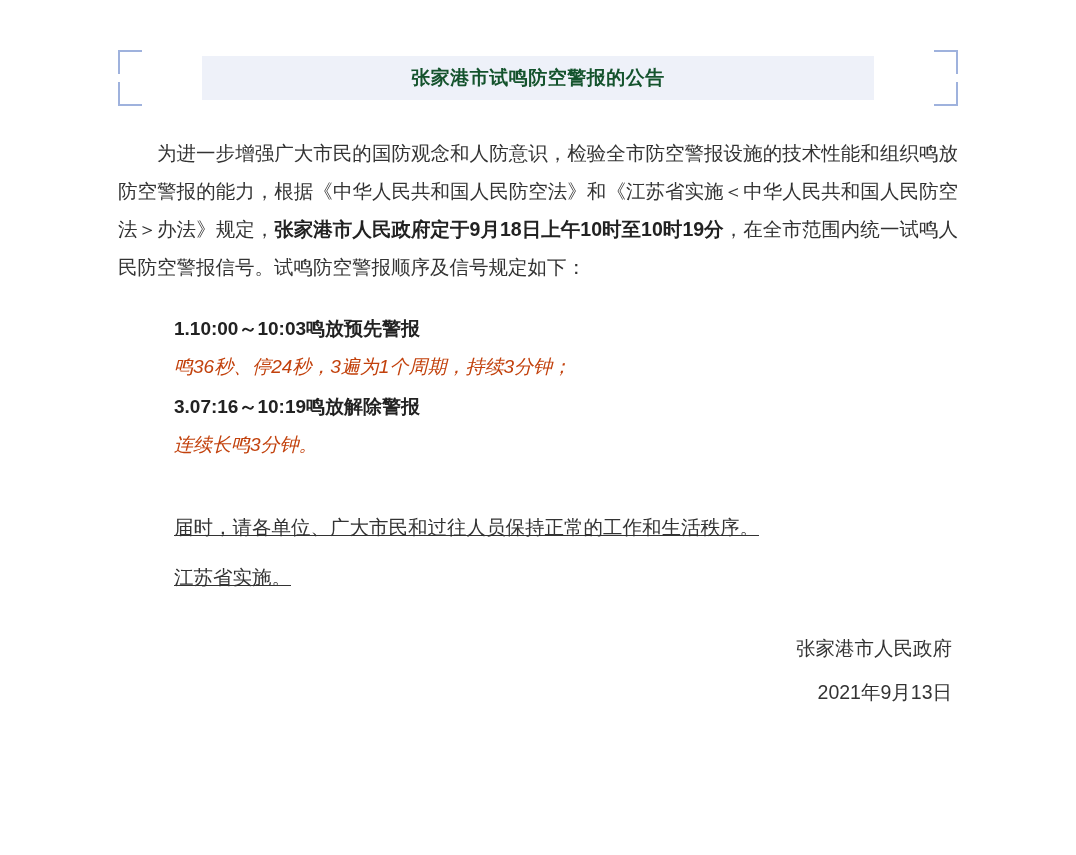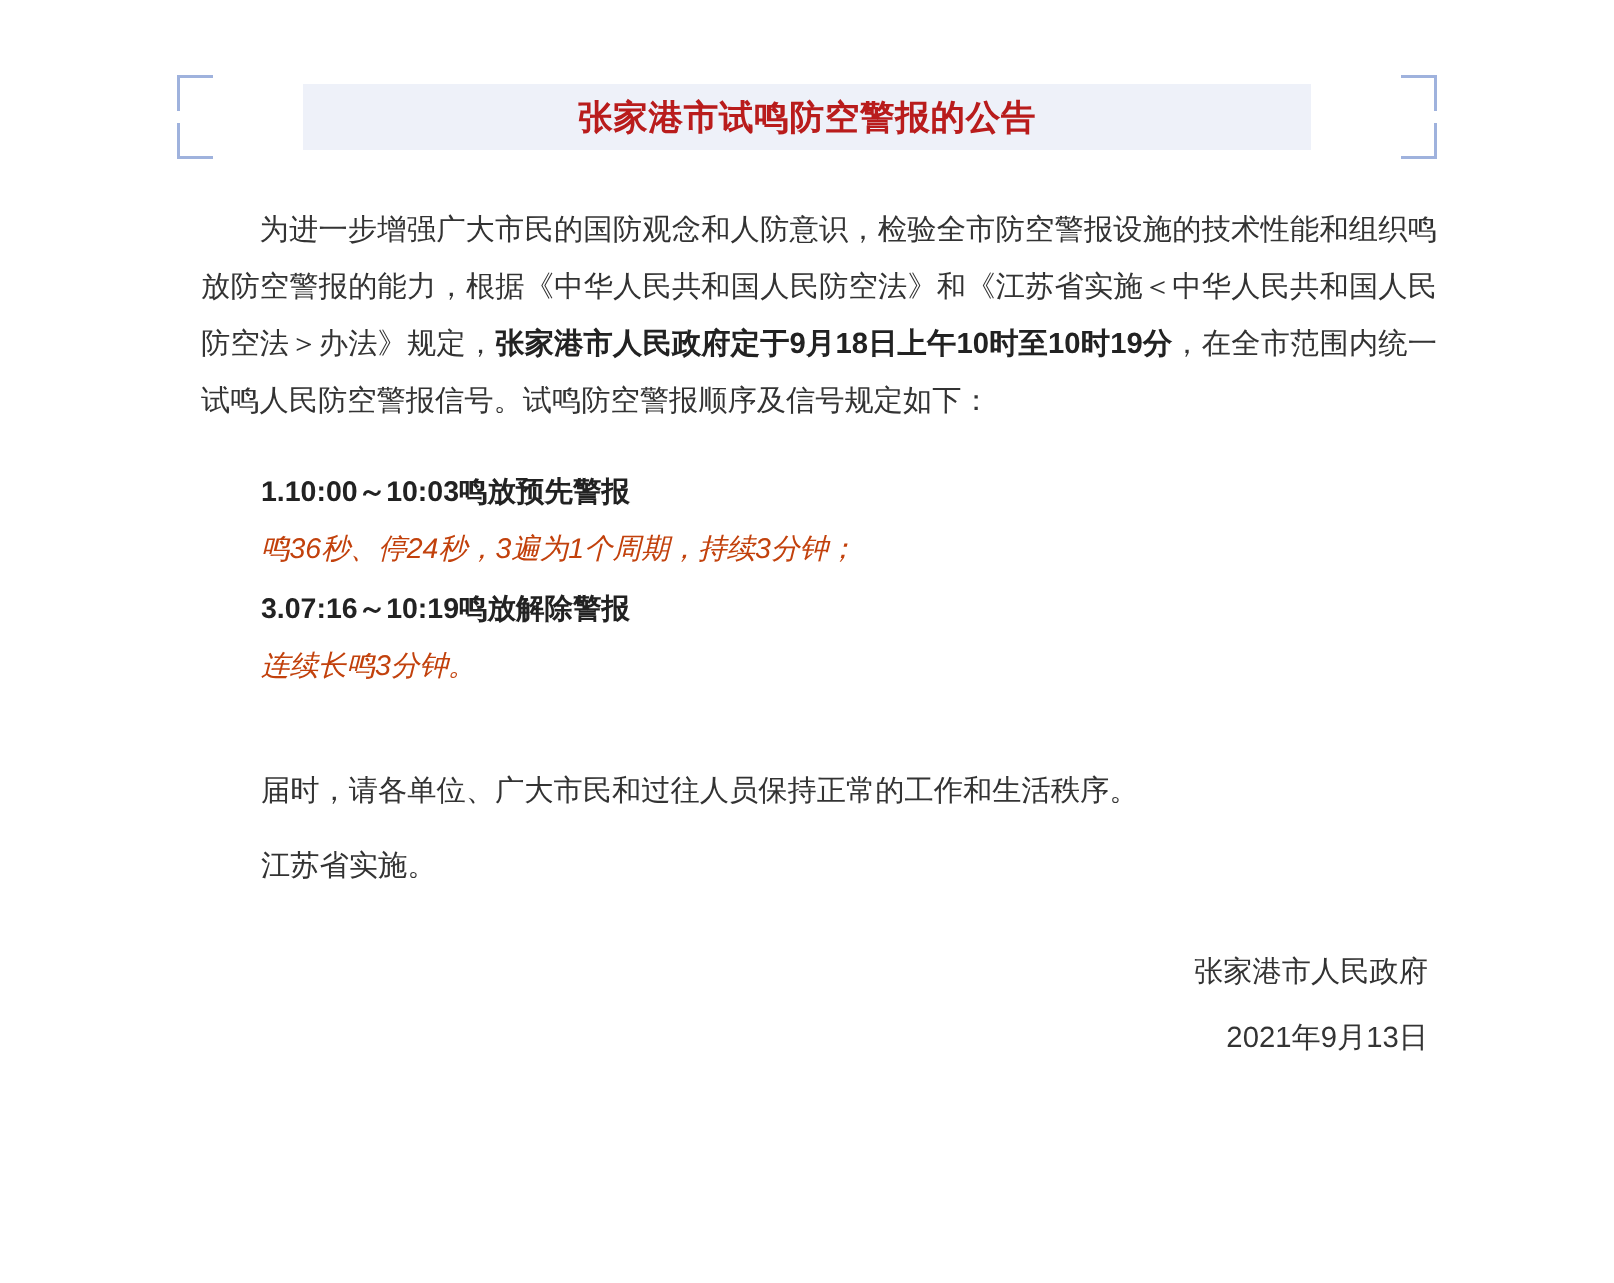--- a/index.html
+++ b/index.html
@@ -36,23 +36,23 @@
     background: #eef1f9;
   }
   .title-text {
     position: absolute;
     left: 0;
     right: 0;
     top: 0;
     height: 44px;
     line-height: 44px;
     text-align: center;
-    font-size: 23px;
+    font-size: 19px;
     font-weight: bold;
-    color: #b91c1c;
+    color: #14532d;
     letter-spacing: 0.5px;
   }
   
   .corner {
     position: absolute;
     width: 22px;
     height: 22px;
     border-color: #9fb2dd;
     border-style: solid;
     border-width: 0;
@@ -60,21 +60,21 @@
   .corner.tl { left: 0;  top: -6px;  border-left-width: 2px;  border-top-width: 2px; }
   .corner.tr { right: 0; top: -6px;  border-right-width: 2px; border-top-width: 2px; }
   .corner.bl { left: 0;  bottom: -6px; border-left-width: 2px;  border-bottom-width: 2px; }
   .corner.br { right: 0; bottom: -6px; border-right-width: 2px; border-bottom-width: 2px; }
 
   
   .content {
     margin: 34px 118px 0 118px;
   }
   p.para {
-    margin: 0 0 4px 16px;
+    margin: 0 0 4px 0;
     font-size: 19.5px;
     line-height: 38px;
     text-align: justify;
     color: #333333;
     text-indent: 2em;
   }
   p.para b { font-weight: bold; color: #222; }
 
   .list {
     margin: 24px 0 0 56px;
@@ -88,20 +88,21 @@
   }
   .list-desc {
     font-size: 19px;
     line-height: 38px;
     color: #c2410c;
     font-style: italic;
   }
 
   .after {
     margin: 44px 0 0 56px;
+    text-decoration: underline;
   }
   .after p {
     margin: 0 0 12px 0;
     font-size: 19.5px;
     line-height: 38px;
     color: #333333;
   }
 
   .signature {
     margin: 30px 118px 0 118px;

